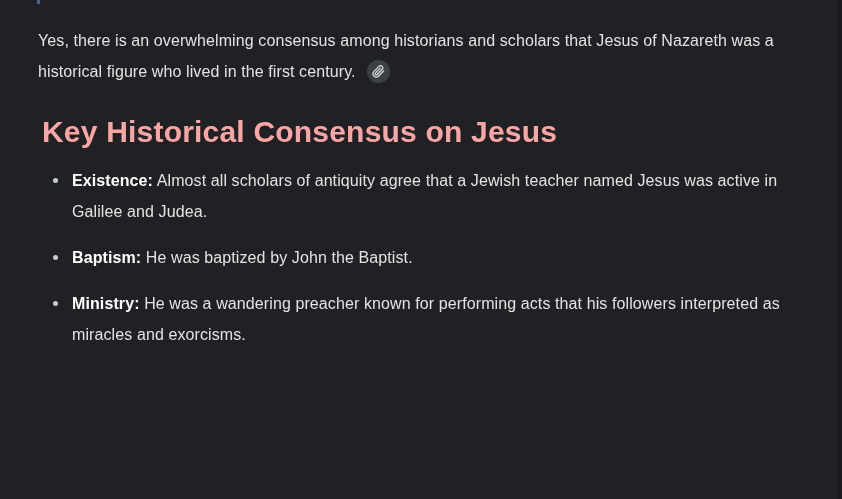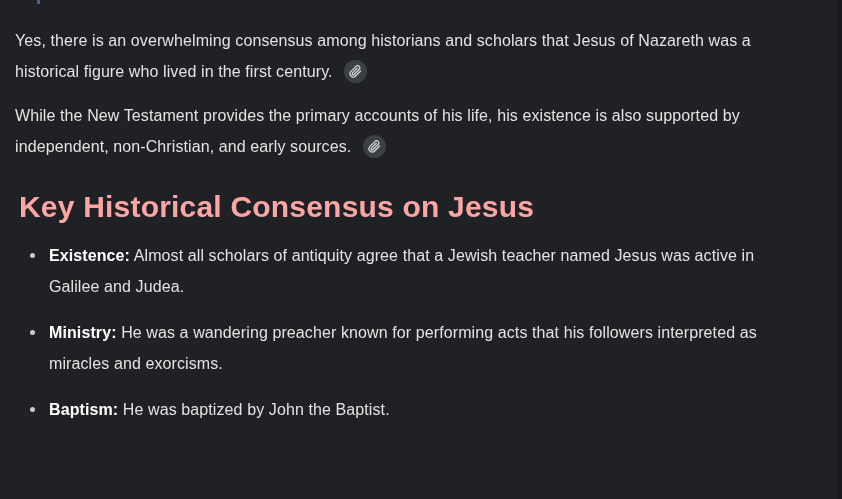--- a/index.html
+++ b/index.html
@@ -20,21 +20,21 @@
   .icon-fragment {
     position: absolute;
     left: 37px; top: 0;
     width: 3px; height: 4px;
     background: #4d648c;
     border-radius: 0 0 1px 1px;
   }
   .content {
     position: absolute;
     left: 0; top: 0; right: 0;
-    padding: 25px 36px 0 15px;
+    padding: 25px 36px 0 38px;
     font-size: 16px;
     line-height: 31px;
     color: #e3e3e3;
     letter-spacing: 0.1px;
   }
   .content p { margin: 0 0 13px 0; }
   .citation {
     display: inline-flex;
     width: 23px; height: 23px;
     border-radius: 50%;
@@ -86,43 +86,35 @@
 
     <p>
       <span>Yes, there is an overwhelming consensus among historians and scholars that Jesus of Nazareth was a historical figure who lived in the first century.</span>
       <span class="citation">
         <svg viewBox="0 0 24 24" fill="none" stroke="#d5d9de" stroke-width="2.4" stroke-linecap="round" stroke-linejoin="round">
           <path d="M21.44 11.05l-9.19 9.19a6 6 0 0 1-8.49-8.49l9.19-9.19a4 4 0 0 1 5.66 5.66L9.41 17.41a2 2 0 0 1-2.83-2.83l8.49-8.49"></path>
         </svg>
       </span>
     </p>
 
-    <p>
-      <span>While the New Testament provides the primary accounts of his life, his existence is also supported by independent, non-Christian, and early sources.</span>
-      <span class="citation">
-        <svg viewBox="0 0 24 24" fill="none" stroke="#d5d9de" stroke-width="2.4" stroke-linecap="round" stroke-linejoin="round">
-          <path d="M21.44 11.05l-9.19 9.19a6 6 0 0 1-8.49-8.49l9.19-9.19a4 4 0 0 1 5.66 5.66L9.41 17.41a2 2 0 0 1-2.83-2.83l8.49-8.49"></path>
-        </svg>
-      </span>
-    </p>
 
     <h2>Key Historical Consensus on Jesus</h2>
 
     <ul class="consensus">
       <li>
         <span class="bullet-dot"></span>
         <strong>Existence:</strong>
         <span>Almost all scholars of antiquity agree that a Jewish teacher named Jesus was active in Galilee and Judea.</span>
       </li>
       <li>
         <span class="bullet-dot"></span>
-        <strong>Ministry:</strong>
-        <span>He was a wandering preacher known for performing acts that his followers interpreted as miracles and exorcisms.</span>
+        <strong>Baptism:</strong>
+        <span>He was baptized by John the Baptist.</span>
       </li>
       <li>
         <span class="bullet-dot"></span>
-        <strong>Baptism:</strong>
-        <span>He was baptized by John the Baptist.</span>
+        <strong>Ministry:</strong>
+        <span>He was a wandering preacher known for performing acts that his followers interpreted as miracles and exorcisms.</span>
       </li>
     </ul>
 
   </div>
 </div>
 
 </body></html>

